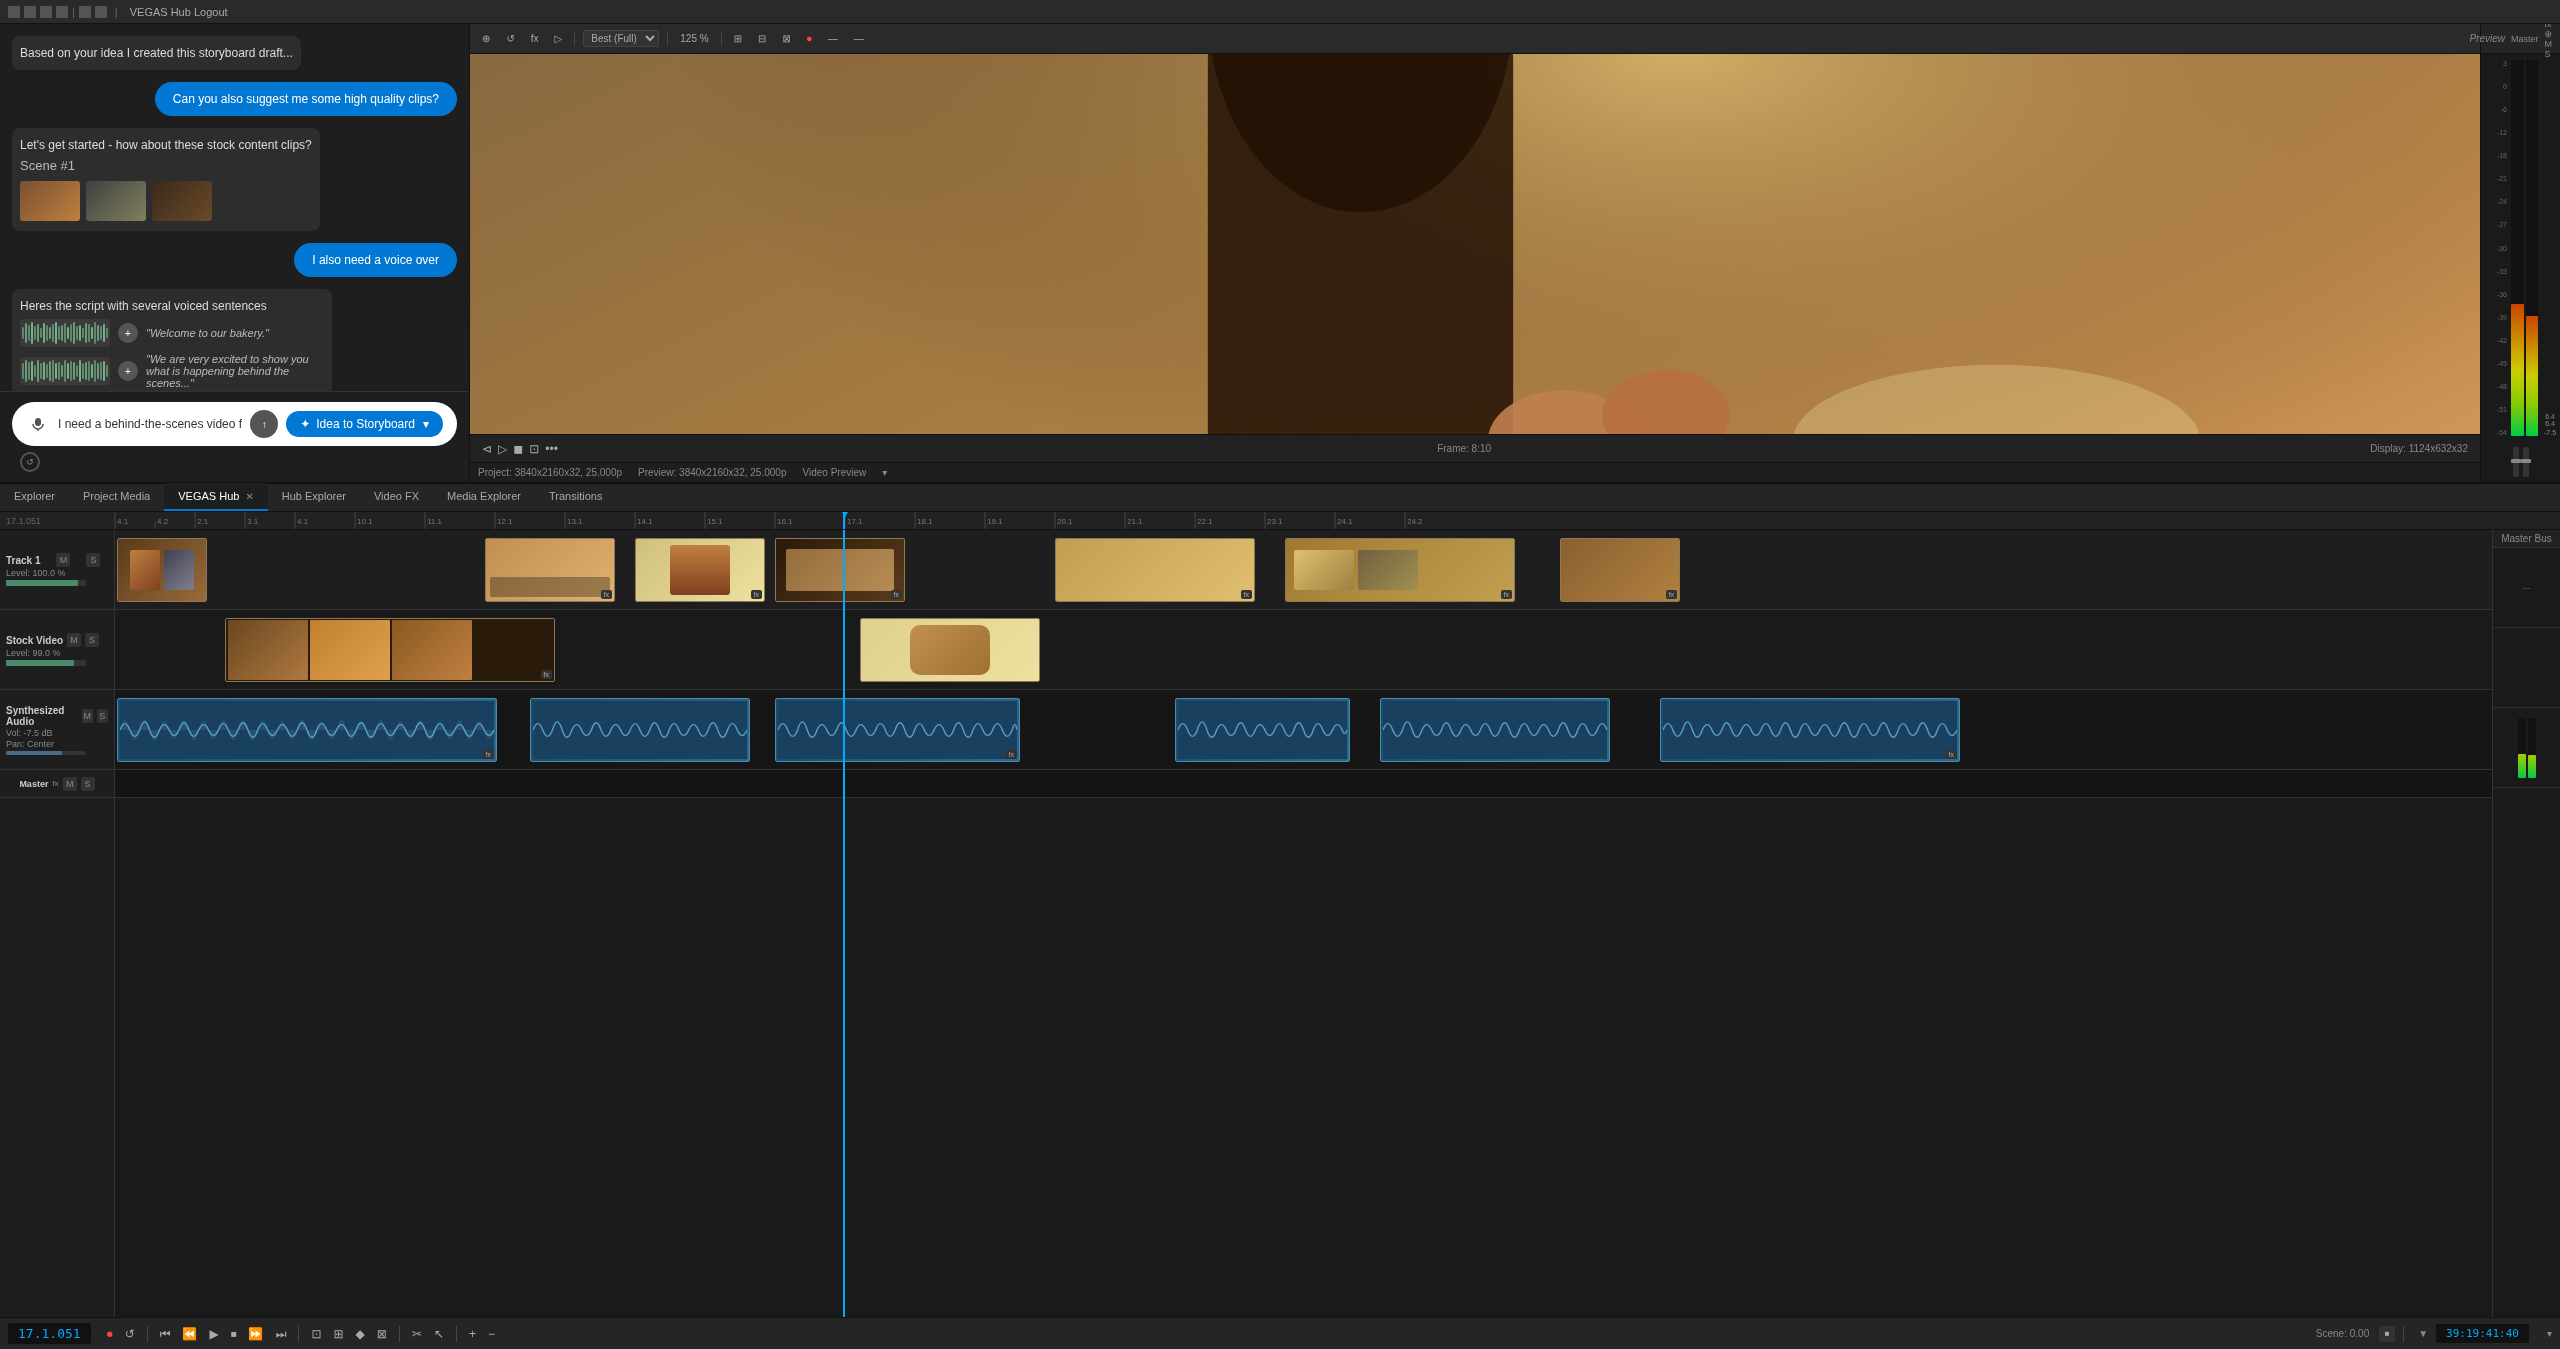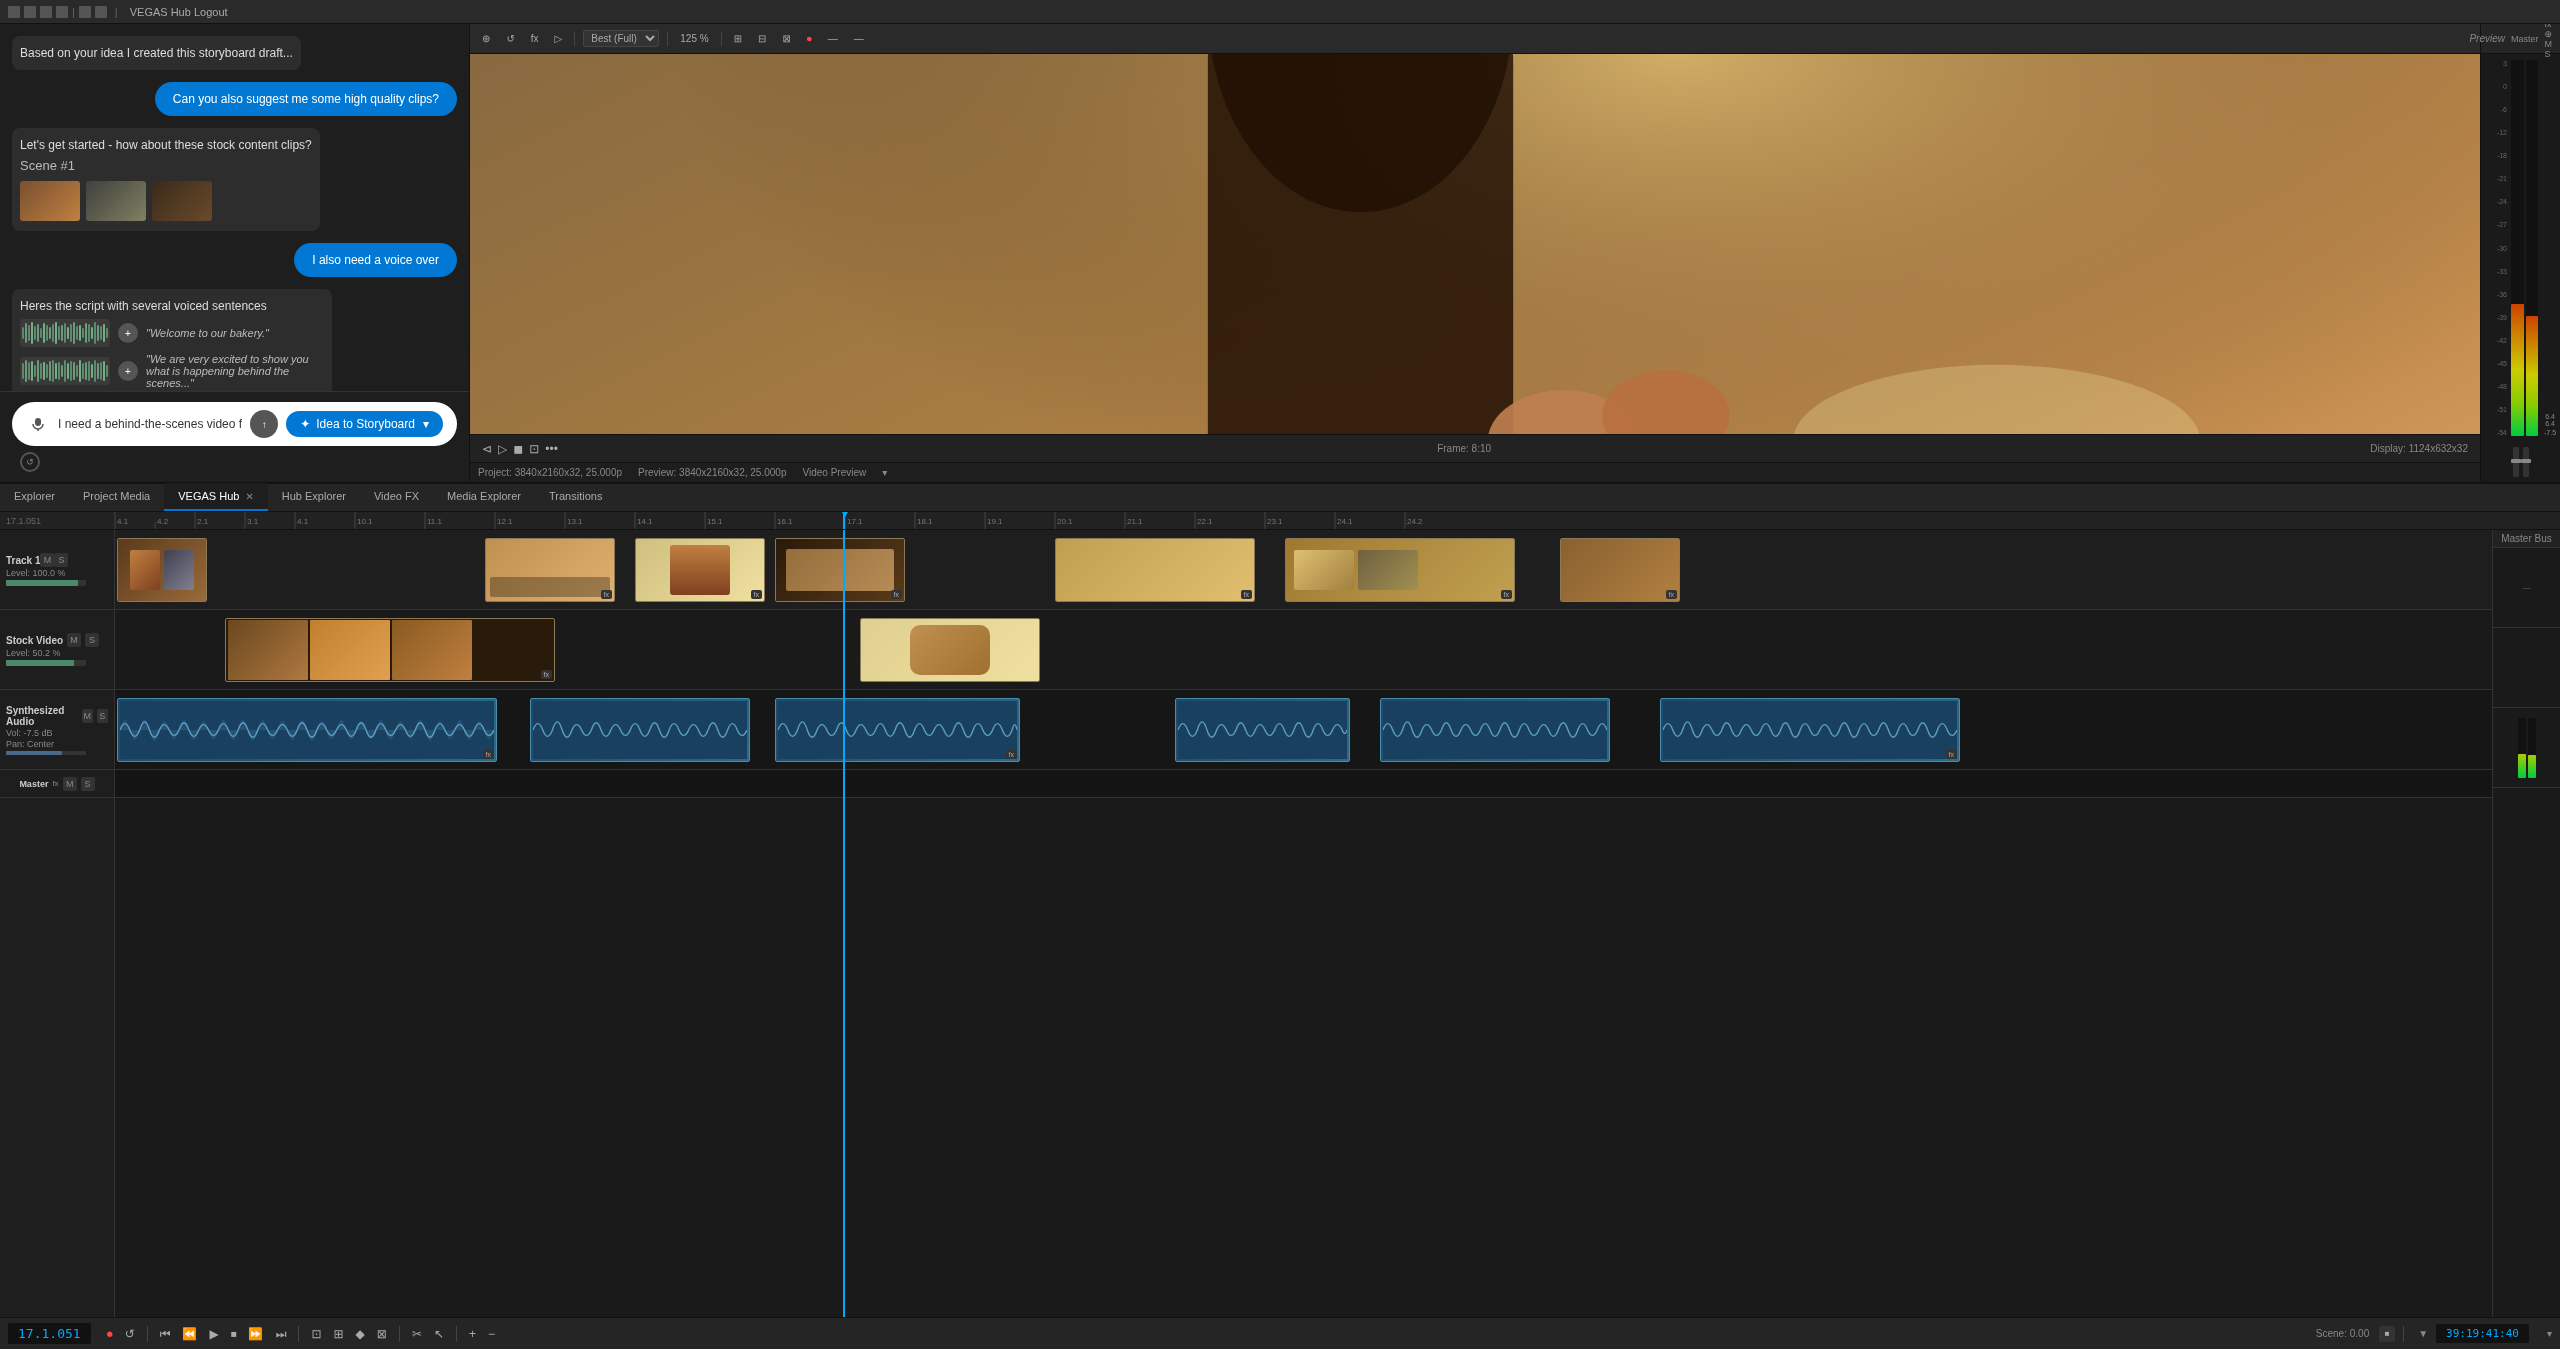--- a/index.html
+++ b/index.html
@@ -879,38 +879,38 @@
           <polygon points="727,0 733,0 730,5" fill="#00aaff"></polygon>
         </svg>
       </div>
     </div>
 
     <div style="flex:1;display:flex;overflow:hidden;">
 
       <div class="track-labels">
 
         <div class="track-label" style="height:80px;">
-          <div style="display:flex;align-items:center;gap:0;">
+          <div style="display:flex;align-items:center;gap:16px;">
             <span class="track-label-name">Track 1</span>
             <span class="tc-btn">M</span>
             <span class="tc-btn">S</span>
           </div>
           <span class="track-level">Level: 100.0 %</span>
           <div style="margin-top:2px;width:80px;height:6px;background:#333;border-radius:1px;">
             <div style="width:90%;height:100%;background:#4a8a6a;border-radius:1px;"></div>
           </div>
         </div>
 
         <div class="track-label" style="height:80px;">
           <div style="display:flex;align-items:center;gap:4px;">
             <span class="track-label-name">Stock Video</span>
             <span class="tc-btn">M</span>
             <span class="tc-btn">S</span>
           </div>
-          <span class="track-level">Level: 50.2 %</span>
+          <span class="track-level">Level: 99.0 %</span>
           <div style="margin-top:2px;width:80px;height:6px;background:#333;border-radius:1px;">
             <div style="width:85%;height:100%;background:#4a8a6a;border-radius:1px;"></div>
           </div>
         </div>
 
         <div class="track-label" style="height:80px;">
           <div style="display:flex;align-items:center;gap:4px;">
             <span class="track-label-name">Synthesized Audio</span>
             <span class="tc-btn">M</span>
             <span class="tc-btn">S</span>

